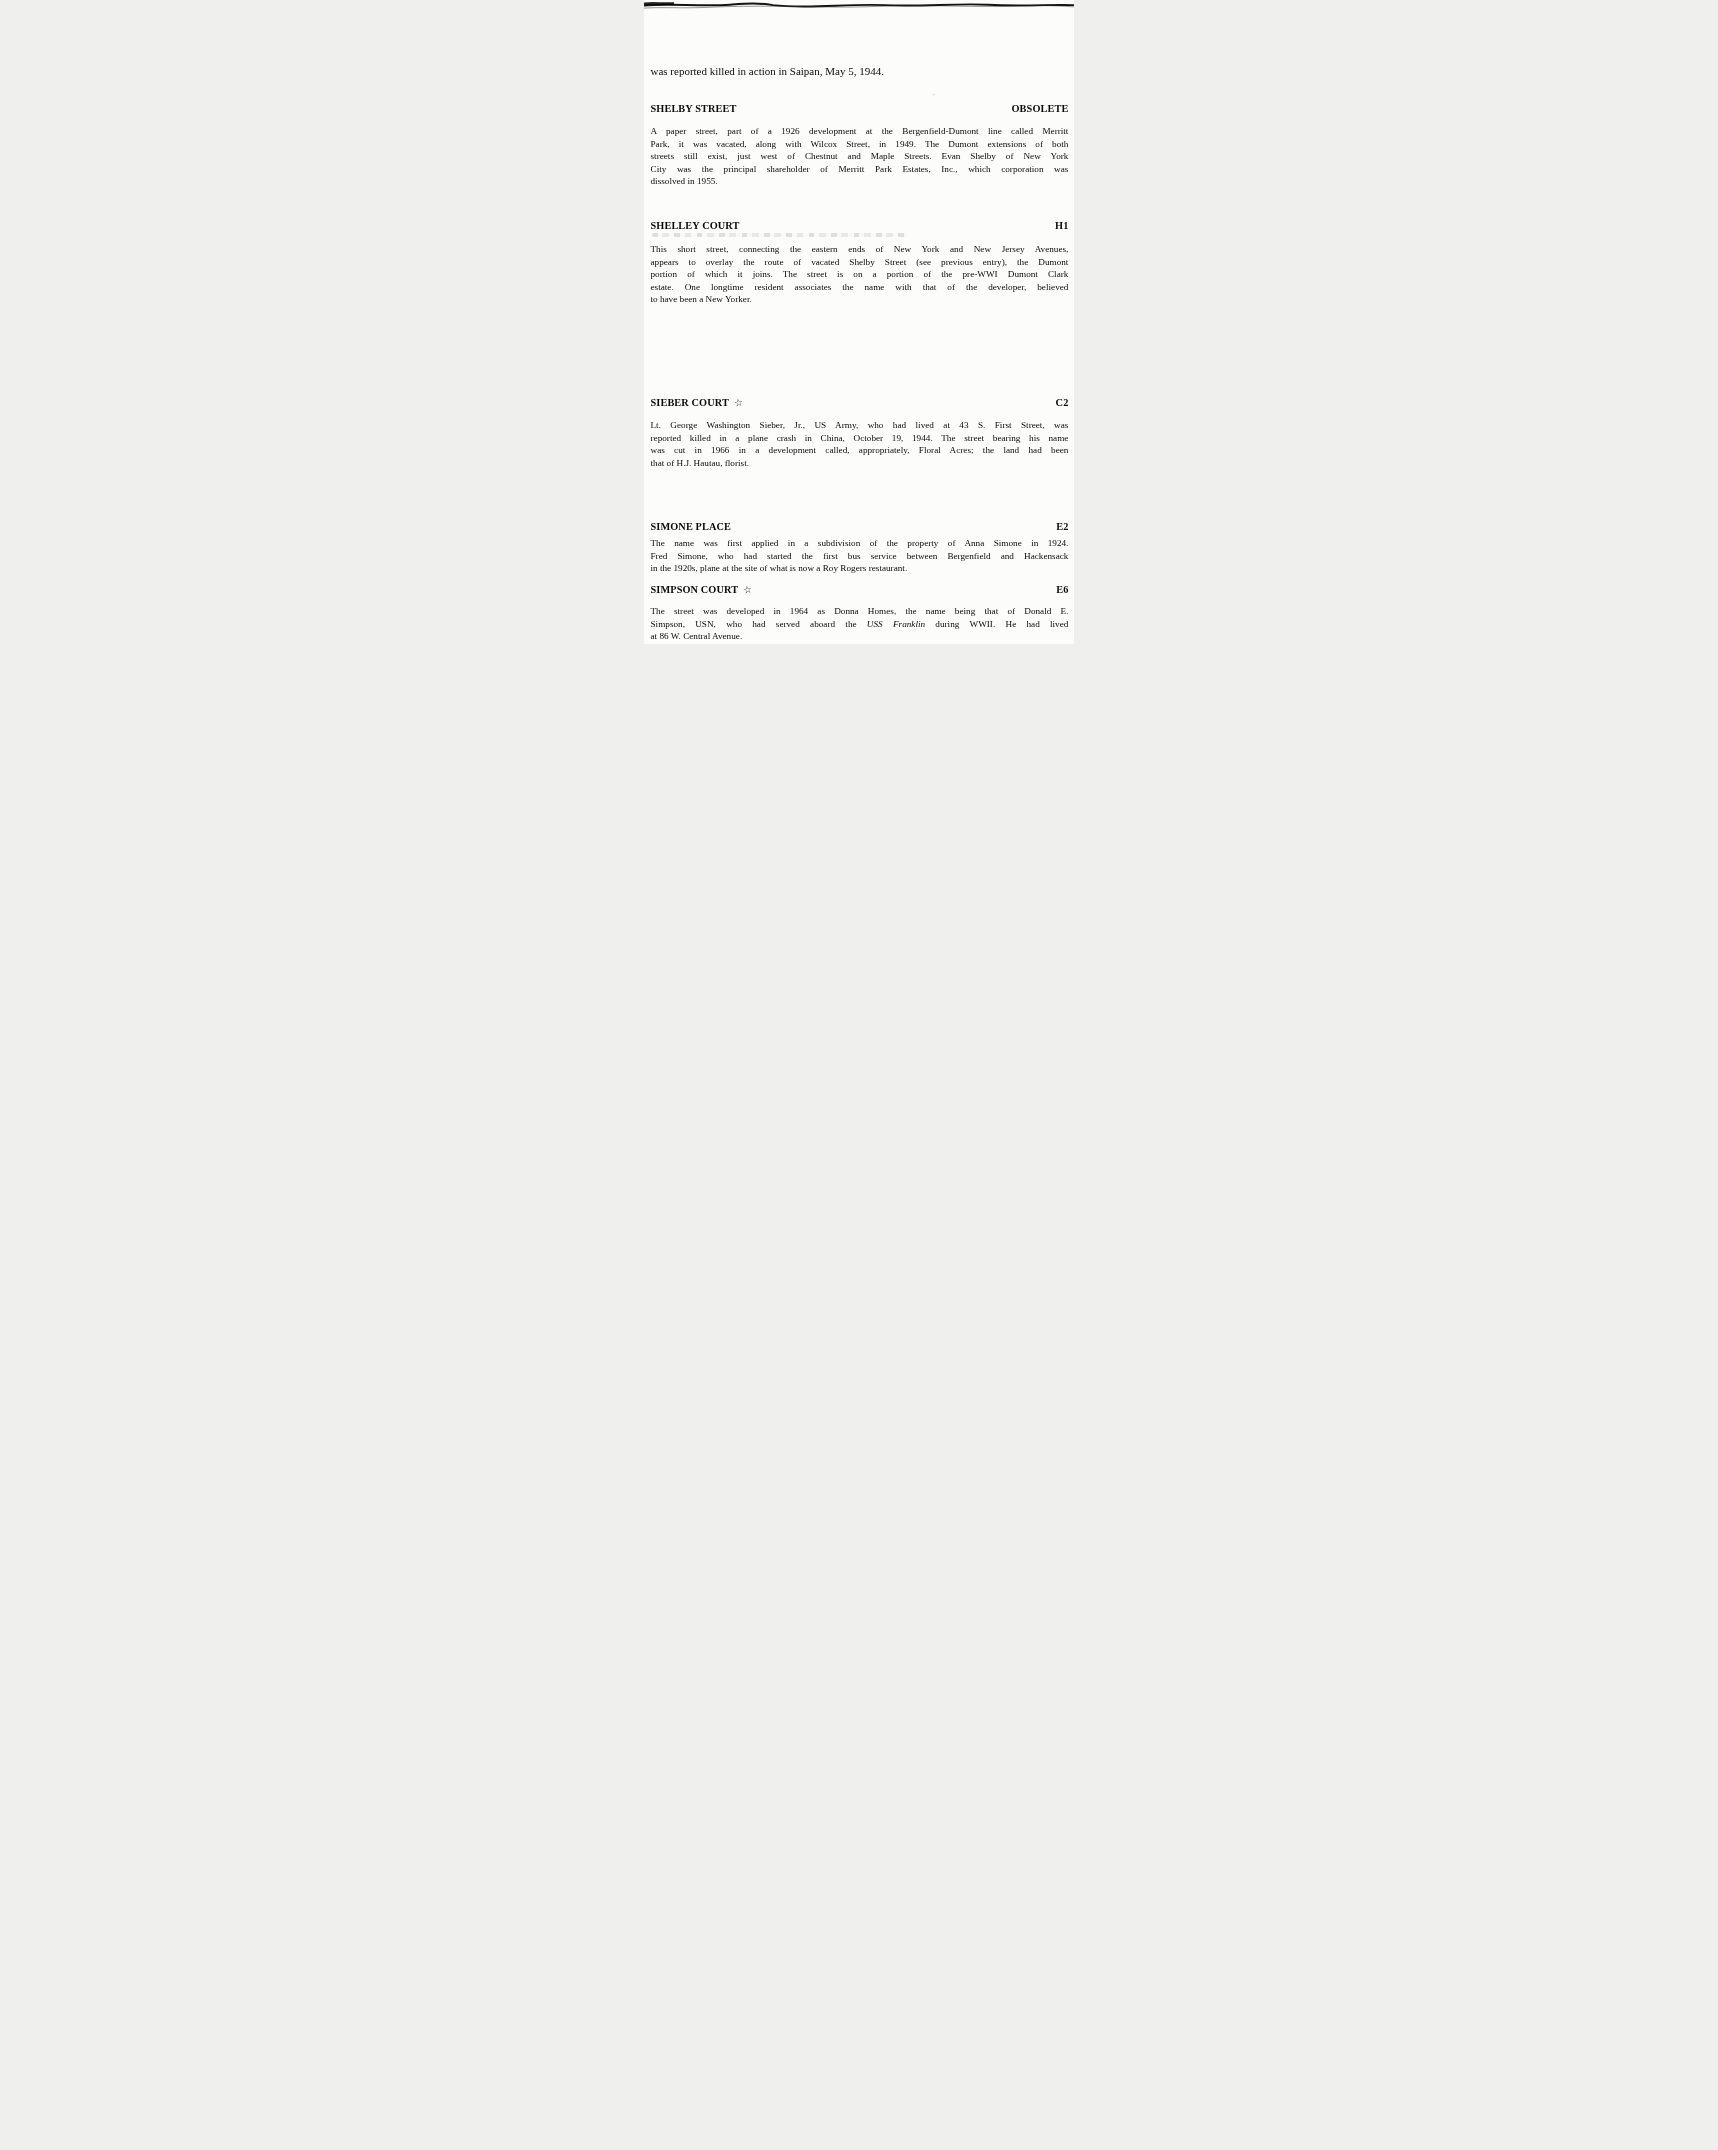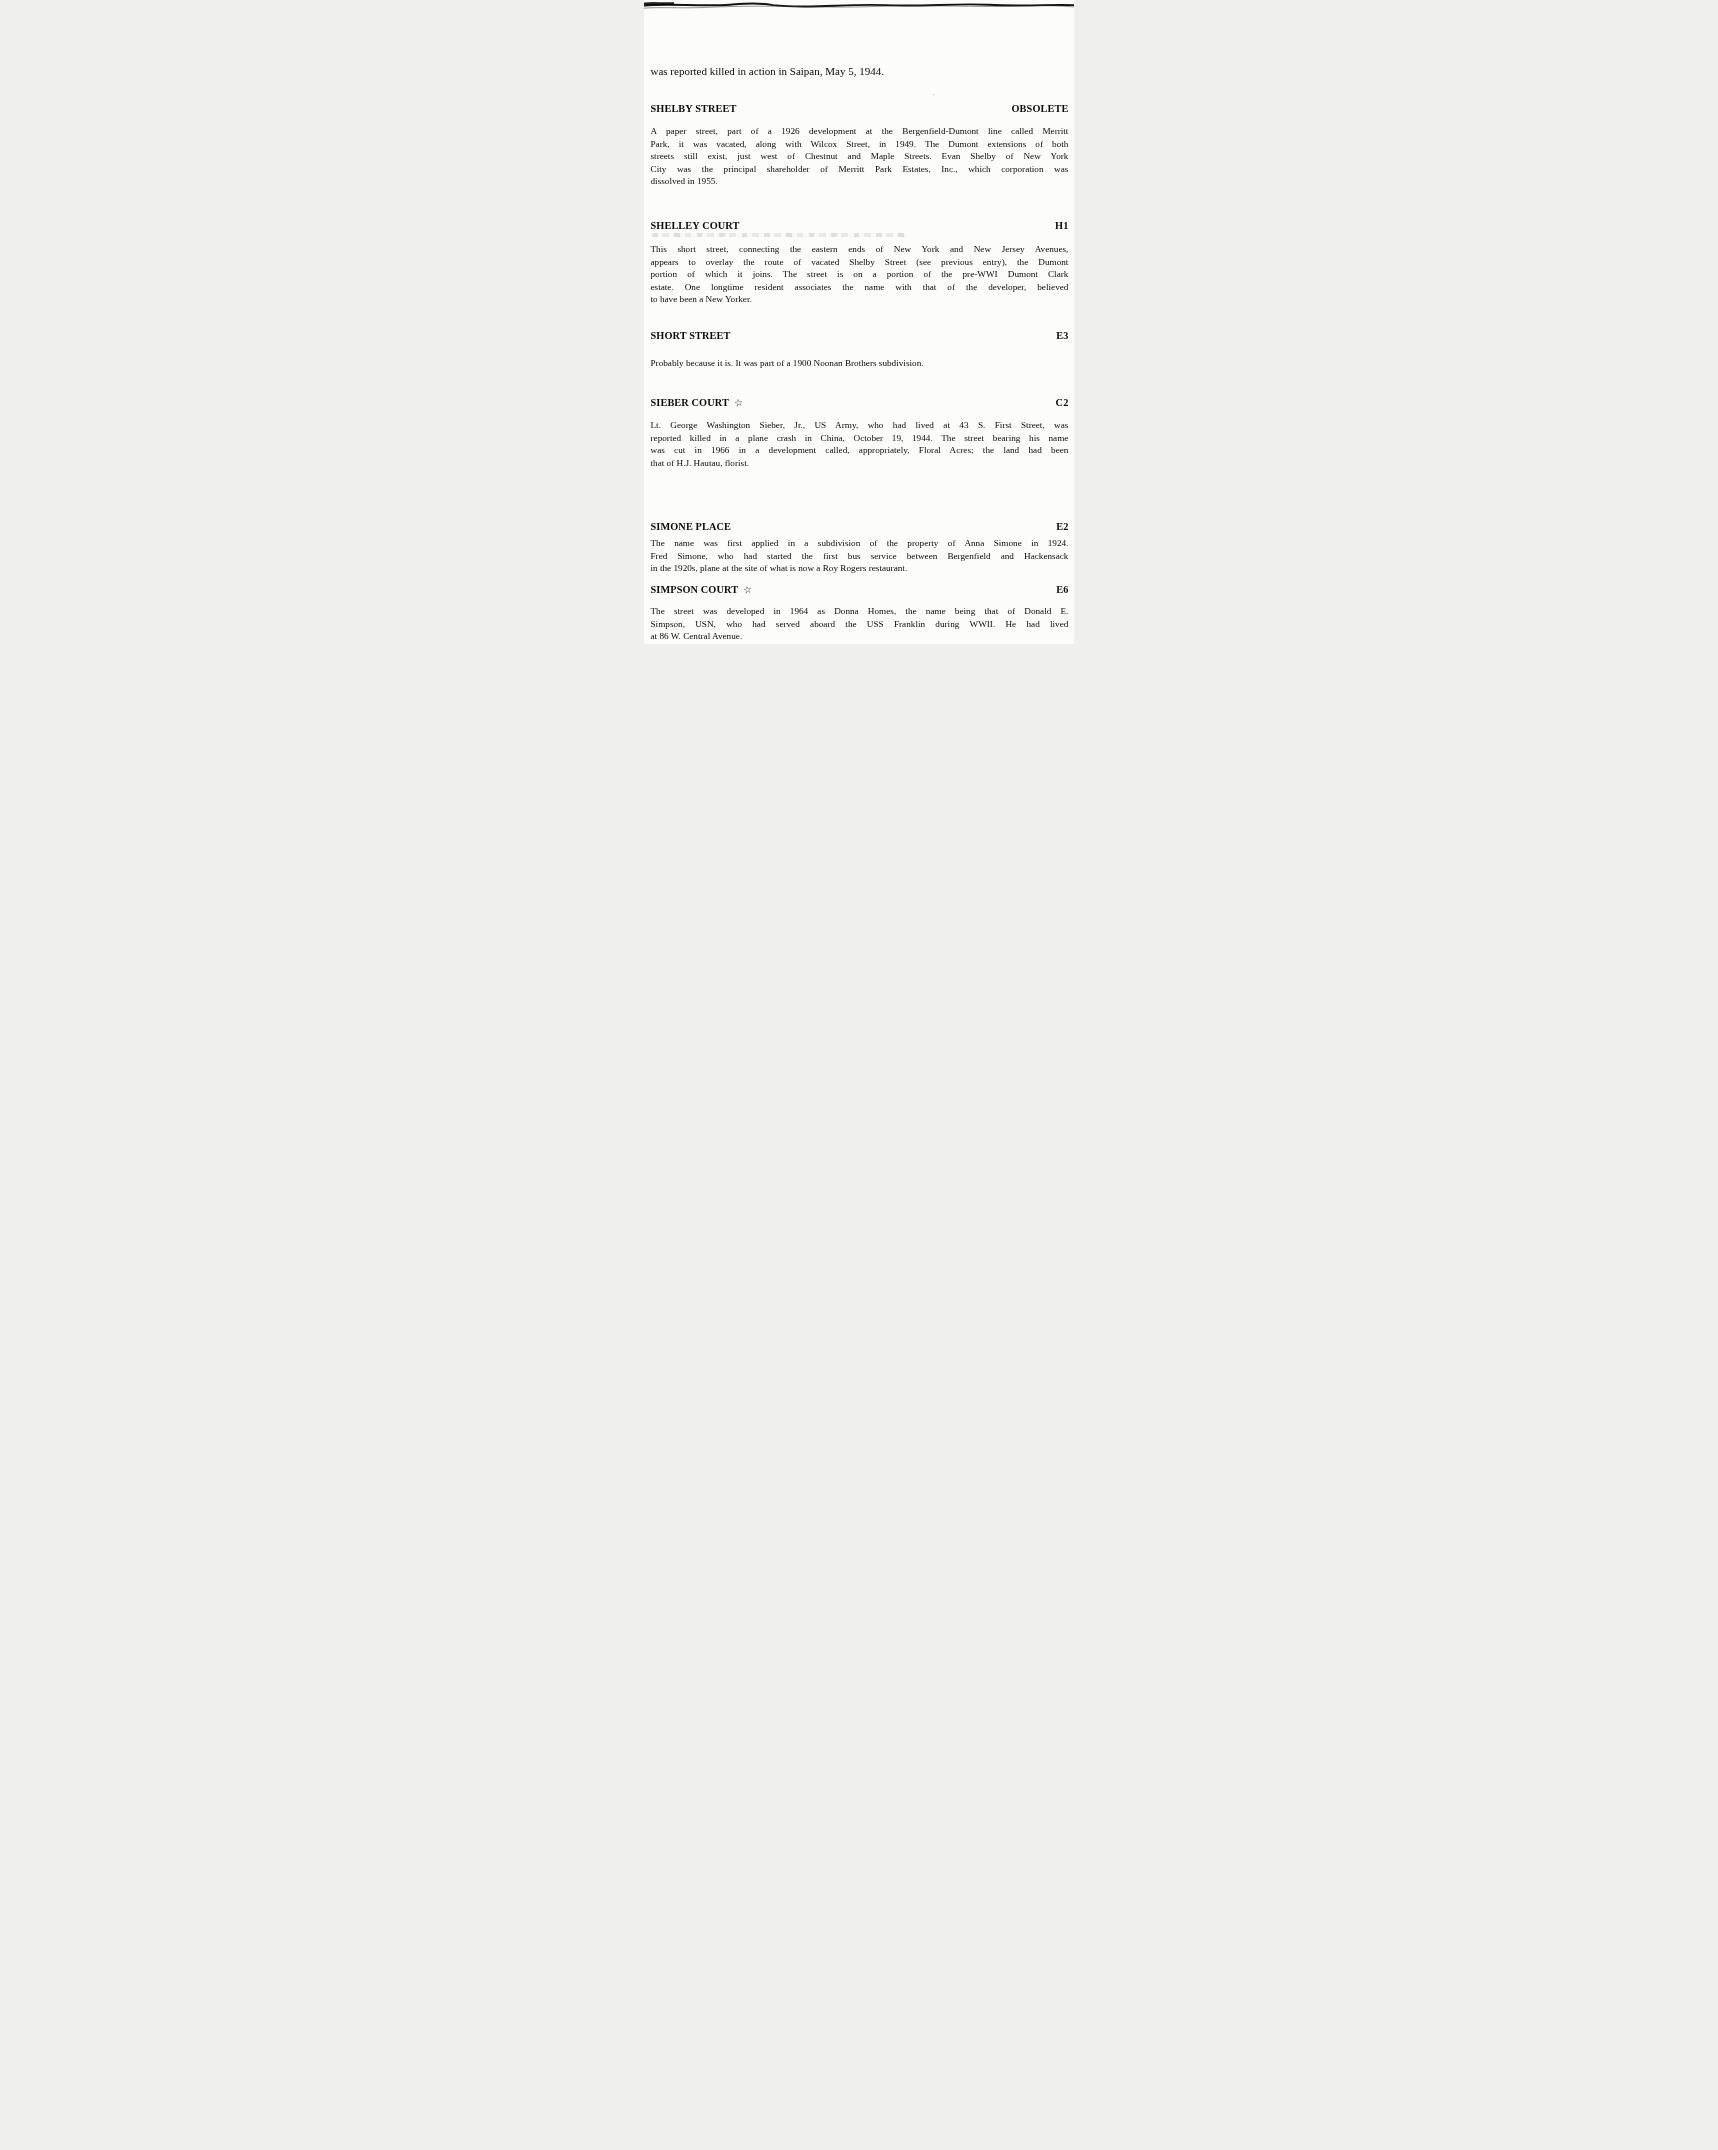--- a/index.html
+++ b/index.html
@@ -27,21 +27,21 @@
   .star{
     display:inline-block;margin-left:5.2px;font-weight:normal;
     font-size:.95em;transform:rotate(-10deg);
   }
   .para{margin:0;}
   .line{
     font-size:9.2px;line-height:12.5px;
     text-align:justify;text-align-last:justify;
   }
   .line.last{text-align-last:left;}
-  .it{}
+  .it{font-style:italic;}
   .smudge{
     position:absolute;left:7.7px;top:233px;width:255px;height:3.9px;
     background:repeating-linear-gradient(90deg,
       rgba(110,110,110,.38) 0 5.6px, rgba(190,190,190,.10) 5.6px 10.3px,
       rgba(130,130,130,.30) 10.3px 17px, rgba(200,200,200,.08) 17px 22.4px);
     filter:blur(0.7px);border-radius:1.7px;opacity:.55;
   }
   .speck{
     position:absolute;left:289px;top:92px;
     color:#9a9a9a;font-size:6.5px;transform:rotate(8deg);
@@ -91,29 +91,20 @@
     <div class="para">
       <div class="line">This short street, connecting the eastern ends of New York and New Jersey Avenues,</div>
       <div class="line">appears to overlay the route of vacated Shelby Street (see previous entry), the Dumont</div>
       <div class="line">portion of which it joins. The street is on a portion of the pre-WWI Dumont Clark</div>
       <div class="line">estate. One longtime resident associates the name with that of the developer, believed</div>
       <div class="line last">to have been a New Yorker.</div>
     </div>
   </section>
   <div class="smudge"></div>
 
-  <section class="entry" id="e2">
-    <div class="entry-heading">
-      <span class="entry-name">SHORT STREET</span>
-      <span class="grid-ref">E3</span>
-    </div>
-    <div class="para">
-      <div class="line last">Probably because it is. It was part of a 1900 Noonan Brothers subdivision.</div>
-    </div>
-  </section>
 
   <section class="entry" id="e3">
     <div class="entry-heading">
       <span class="entry-name">
         <span>SIEBER COURT</span><span class="star">☆</span>
       </span>
       <span class="grid-ref">C2</span>
     </div>
     <div class="para">
       <div class="line">Lt. George Washington Sieber, Jr., US Army, who had lived at 43 S. First Street, was</div>

